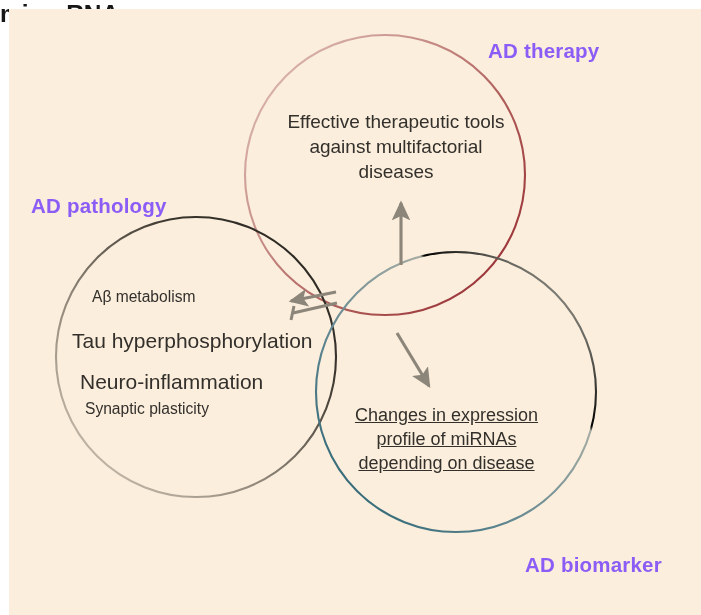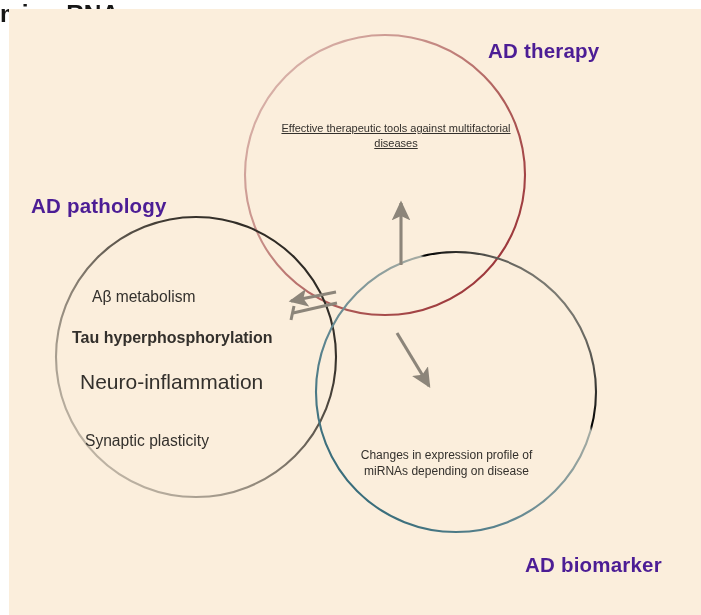--- a/index.html
+++ b/index.html
@@ -32,21 +32,21 @@
     position: absolute;
     left: 0;
     top: 0;
     width: 701px;
     height: 615px;
   }
   .label-bold {
     position: absolute;
     font-family: "Liberation Sans", sans-serif;
     font-weight: bold;
-    color: #4c1d95;
+    color: #8b5cf6;
     white-space: nowrap;
     letter-spacing: 0.2px;
   }
   .body-text {
     position: absolute;
     font-family: "Liberation Sans", sans-serif;
     font-weight: normal;
     color: #33302c;
     text-align: center;
     line-height: 1.32;
@@ -68,43 +68,43 @@
     top: 194px;
     font-size: 20.5px;
   }
   #label-ad-biomarker {
     left: 525px;
     top: 553px;
     font-size: 20.5px;
   }
   #text-therapy {
     left: 278px;
-    top: 121px;
+    top: 109px;
     width: 236px;
-    font-size: 11px;
-    text-decoration: underline;
+    font-size: 19px;
   }
   #text-biomarker {
     left: 339px;
-    top: 448px;
+    top: 404px;
     width: 215px;
-    font-size: 12px;
+    font-size: 18px;
+    text-decoration: underline;
   }
   #label-microrna {
     left: 344px;
     top: 278px;
     font-size: 24.5px;
     font-weight: bold;
     color: #161616;
     letter-spacing: -0.1px;
   }
   .list-text.l0 { left: 92px;  top: 288px; width: 210px; font-size: 15.6px; }
-  .list-text.l1 { left: 72px;  top: 329px; width: 250px; font-size: 16px; font-weight: bold; }
+  .list-text.l1 { left: 72px;  top: 329px; width: 250px; font-size: 21px; }
   .list-text.l2 { left: 80px;  top: 370px; width: 234px; font-size: 21px; }
-  .list-text.l3 { left: 85px;  top: 432px; width: 224px; font-size: 15.6px; }
+  .list-text.l3 { left: 85px;  top: 400px; width: 224px; font-size: 15.6px; }
 </style>
 </head>
 <body>
 
 <div id="figure">
 
   <div id="canvas-bg"></div>
 
   <svg id="svg-layer" viewBox="0 0 701 615" xmlns="http://www.w3.org/2000/svg">
     <defs>

